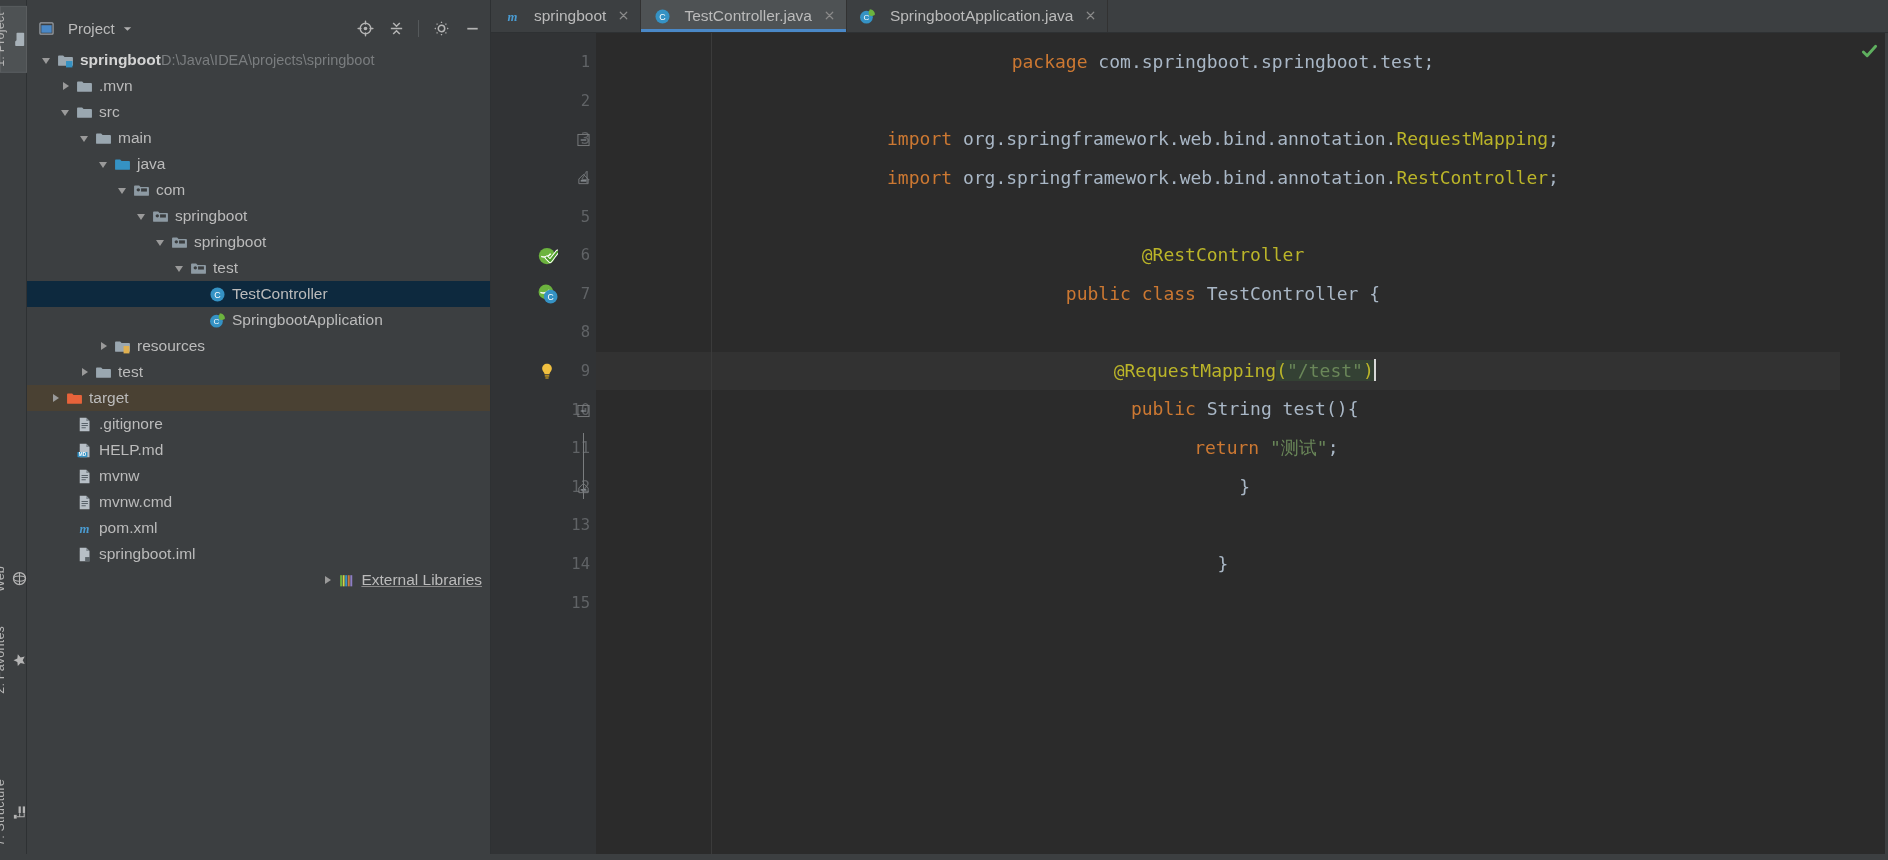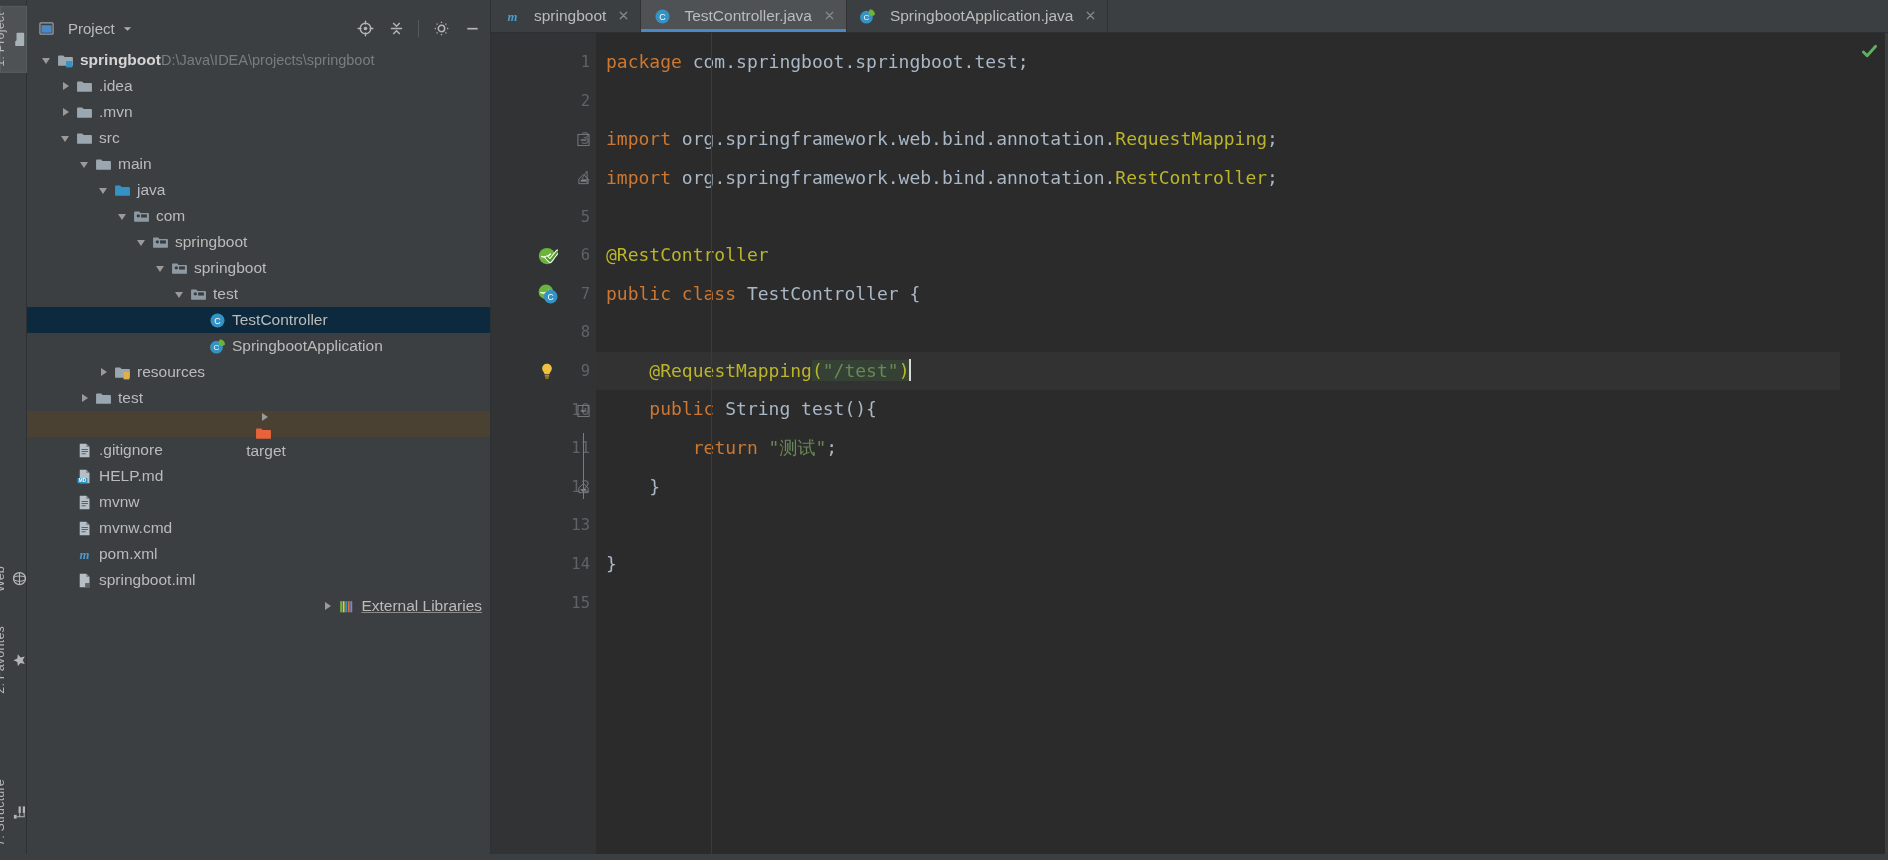--- a/index.html
+++ b/index.html
@@ -98,21 +98,21 @@
   }
   .gline {
     height: 38.6px; display:flex; align-items:center; justify-content:flex-end;
     color:#606366; padding-right: 6px; position: relative;
   }
   .gmark { position:absolute; right: 38px; top:50%; transform: translateY(-50%); width:22px; height:22px; display:flex; align-items:center; justify-content:center; }
   .gfold { position:absolute; right: 6px; top:50%; transform:translateY(-50%); width:13px; height:13px; }
   .code {
     flex:1; position:relative; background:#2b2b2b; padding-top:10px;
     font-family: "DejaVu Sans Mono", monospace; font-size: 18px;
-    overflow:hidden; min-width:0;
+    overflow:hidden; min-width:0;text-align:center;
   }
   .cline { height: 38.6px; line-height: 38.6px; white-space: pre; padding-left: 10px; color:#a9b7c6; }
   .cline.current { background:#323232; }
   .kw   { color:#cc7832; }
   .anno { color:#bbb529; }
   .str  { color:#6a8759; }
   .cls  { color:#a9b7c6; }
   .plain{ color:#a9b7c6; }
   .sel  { background:#344134; }
   .caret{ display:inline-block; width:2px; height:22px; background:#d8d8d8; vertical-align:-4px; }
@@ -217,29 +217,20 @@
           <span class="lbl bold">springboot</span>
           <span class="path">D:\Java\IDEA\projects\springboot</span>
         </div>
         <div class="row" style="padding-left: 33px;">
           <span class="arrow closed"></span>
           <span class="ico">
             <svg width="17" height="17" viewBox="0 0 16 16">
               <path d="M1 4.2a.8.8 0 01.8-.8h4l1.3 1.4h7.1a.8.8 0 01.8.8v6.6a.8.8 0 01-.8.8H1.8a.8.8 0 01-.8-.8z" fill="#9aa7b0"></path>
             </svg>
           </span>
-          <span class="lbl">.idea</span>
-        </div>
-        <div class="row" style="padding-left: 33px;">
-          <span class="arrow closed"></span>
-          <span class="ico">
-            <svg width="17" height="17" viewBox="0 0 16 16">
-              <path d="M1 4.2a.8.8 0 01.8-.8h4l1.3 1.4h7.1a.8.8 0 01.8.8v6.6a.8.8 0 01-.8.8H1.8a.8.8 0 01-.8-.8z" fill="#9aa7b0"></path>
-            </svg>
-          </span>
           <span class="lbl">.mvn</span>
         </div>
         <div class="row" style="padding-left: 33px;">
           <span class="arrow open"></span>
           <span class="ico">
             <svg width="17" height="17" viewBox="0 0 16 16">
               <path d="M1 4.2a.8.8 0 01.8-.8h4l1.3 1.4h7.1a.8.8 0 01.8.8v6.6a.8.8 0 01-.8.8H1.8a.8.8 0 01-.8-.8z" fill="#9aa7b0"></path>
             </svg>
           </span>
           <span class="lbl">src</span>
@@ -339,21 +330,21 @@
         </div>
         <div class="row" style="padding-left: 52px;">
           <span class="arrow closed"></span>
           <span class="ico">
             <svg width="17" height="17" viewBox="0 0 16 16">
               <path d="M1 4.2a.8.8 0 01.8-.8h4l1.3 1.4h7.1a.8.8 0 01.8.8v6.6a.8.8 0 01-.8.8H1.8a.8.8 0 01-.8-.8z" fill="#9aa7b0"></path>
             </svg>
           </span>
           <span class="lbl">test</span>
         </div>
-        <div class="row hovered" style="padding-left: 23px; flex-direction: column;">
+        <div class="row hovered" style="padding-left: 23px;">
           <span class="arrow closed"></span>
           <span class="ico">
             <svg width="17" height="17" viewBox="0 0 16 16">
               <path d="M1 4.2a.8.8 0 01.8-.8h4l1.3 1.4h7.1a.8.8 0 01.8.8v6.6a.8.8 0 01-.8.8H1.8a.8.8 0 01-.8-.8z" fill="#e8633a"></path>
             </svg>
           </span>
           <span class="lbl">target</span>
         </div>
         <div class="row" style="padding-left: 33px;">
           <span class="arrow "></span>

